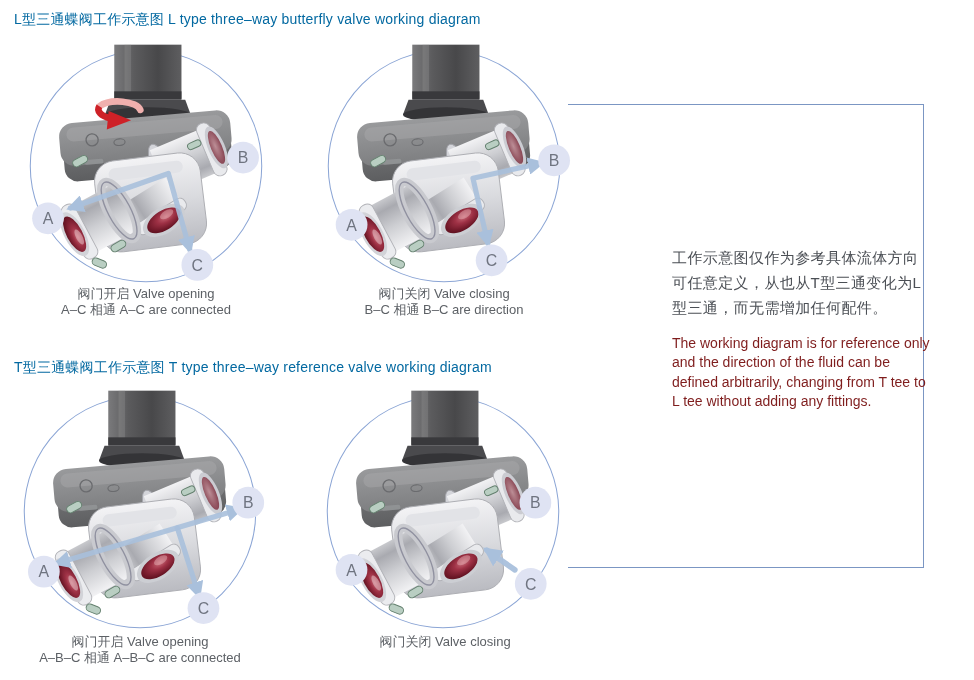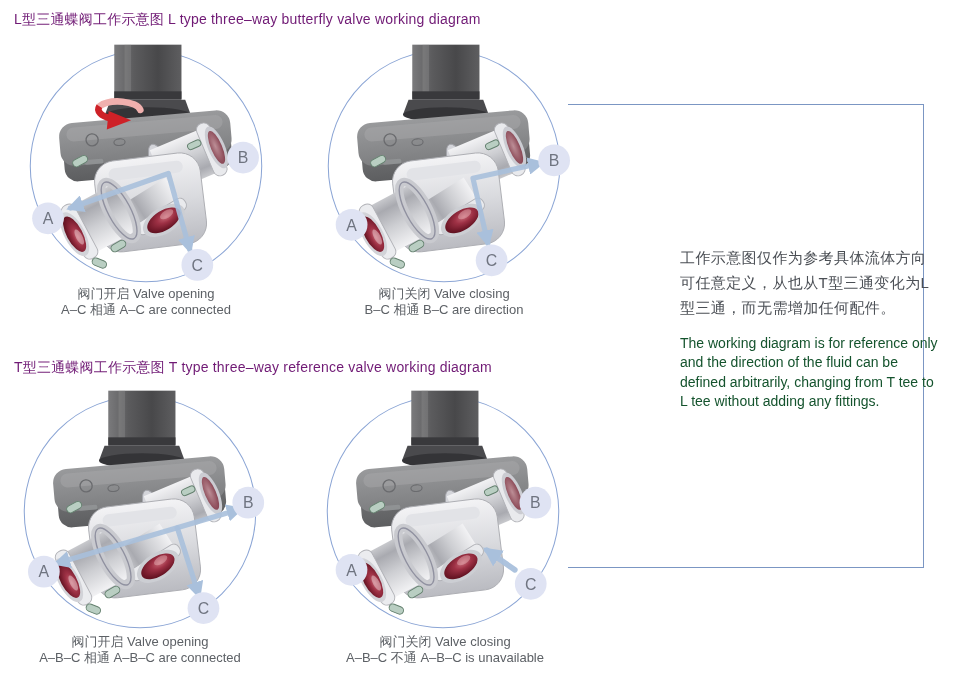--- a/index.html
+++ b/index.html
@@ -1,34 +1,34 @@
 <!DOCTYPE html>
 <html><head>
 <meta charset="utf-8">
 <style>
   html,body{margin:0;padding:0;background:#ffffff;}
   body{width:974px;height:680px;position:relative;overflow:hidden;
        font-family:"Liberation Sans","DejaVu Sans",sans-serif;}
   .section-title{position:absolute;left:14px;font-size:14px;line-height:1.25;
-       color:#701a75;letter-spacing:.2px;white-space:nowrap;}
+       color:#0369a1;letter-spacing:.2px;white-space:nowrap;}
   .cell{position:absolute;width:280px;height:280px;}
   .big-circle{fill:none;stroke:#8ba5d5;stroke-width:1.1;}
   .flow{fill:none;stroke:#a9c0dc;stroke-width:5.5;stroke-opacity:.9;
        stroke-linejoin:round;stroke-linecap:round;}
   .leader{fill:none;stroke:#a9c0dc;stroke-width:6;stroke-opacity:.95;stroke-linecap:round;}
   .plabel circle{fill:#dfe3f3;}
   .plabel text{fill:#6f7480;font-size:17px;text-anchor:middle;
        font-family:"Liberation Sans","DejaVu Sans",sans-serif;}
   .caption{position:absolute;width:300px;text-align:center;font-size:13px;
        line-height:15.6px;color:#5d6166;}
   .bracket{position:absolute;left:568px;top:104px;width:355px;height:462px;
        border:1.5px solid #7b96c3;border-left:none;}
-  .note{position:absolute;left:672px;top:245px;width:258px;margin-left:8px;}
+  .note{position:absolute;left:672px;top:245px;width:258px;}
   .note-zh{margin:0;font-size:15px;line-height:25px;color:#4b4f55;letter-spacing:.4px;}
-  .note-en{margin:14px 0 0 0;font-size:14px;line-height:19.4px;color:#14532d;}
+  .note-en{margin:14px 0 0 0;font-size:14px;line-height:19.4px;color:#7f1d1d;}
 </style>
 </head>
 <body>
 
 <svg width="0" height="0" style="position:absolute" aria-hidden="true">
   <defs>
     <linearGradient id="gCyl" x1="0" y1="0" x2="1" y2="0">
       <stop offset="0" stop-color="#7a7a7c"></stop>
         <stop offset=".3" stop-color="#5b5b5d"></stop>
       <stop offset=".65" stop-color="#48484a"></stop>
@@ -216,20 +216,19 @@
       <text x="244" y="227" dy="0.36em">C</text>
   </g>
 </svg>
 
 <div class="caption" style="left:-10px;top:634px">
   <div>阀门开启 Valve opening</div>
   <div>A–B–C 相通 A–B–C are connected</div>
 </div>
 <div class="caption" style="left:295px;top:634px">
   <div>阀门关闭 Valve closing</div>
-  <div>A–B–C 不通 A–B–C is unavailable</div>
 </div>
 
 <div class="bracket"></div>
 <div class="note">
   <p class="note-zh">工作示意图仅作为参考具体流体方向可任意定义，从也从T型三通变化为L型三通，而无需增加任何配件。</p>
   <p class="note-en">The working diagram is for reference only and the direction of the fluid can be defined arbitrarily, changing from T tee to L tee without adding any fittings.</p>
 </div>
 
 </body></html>

